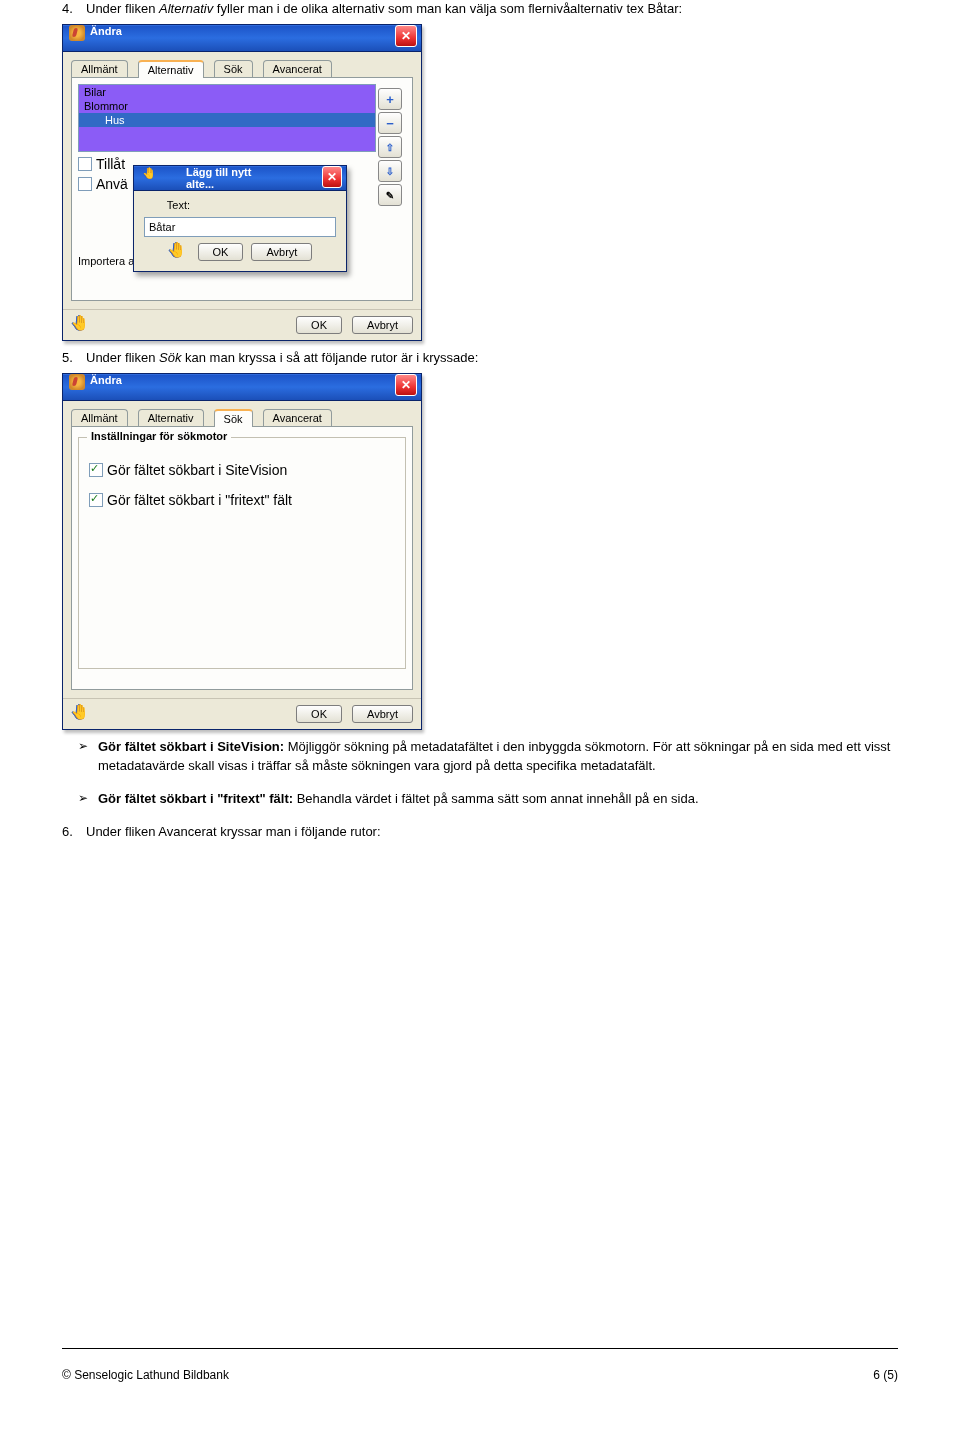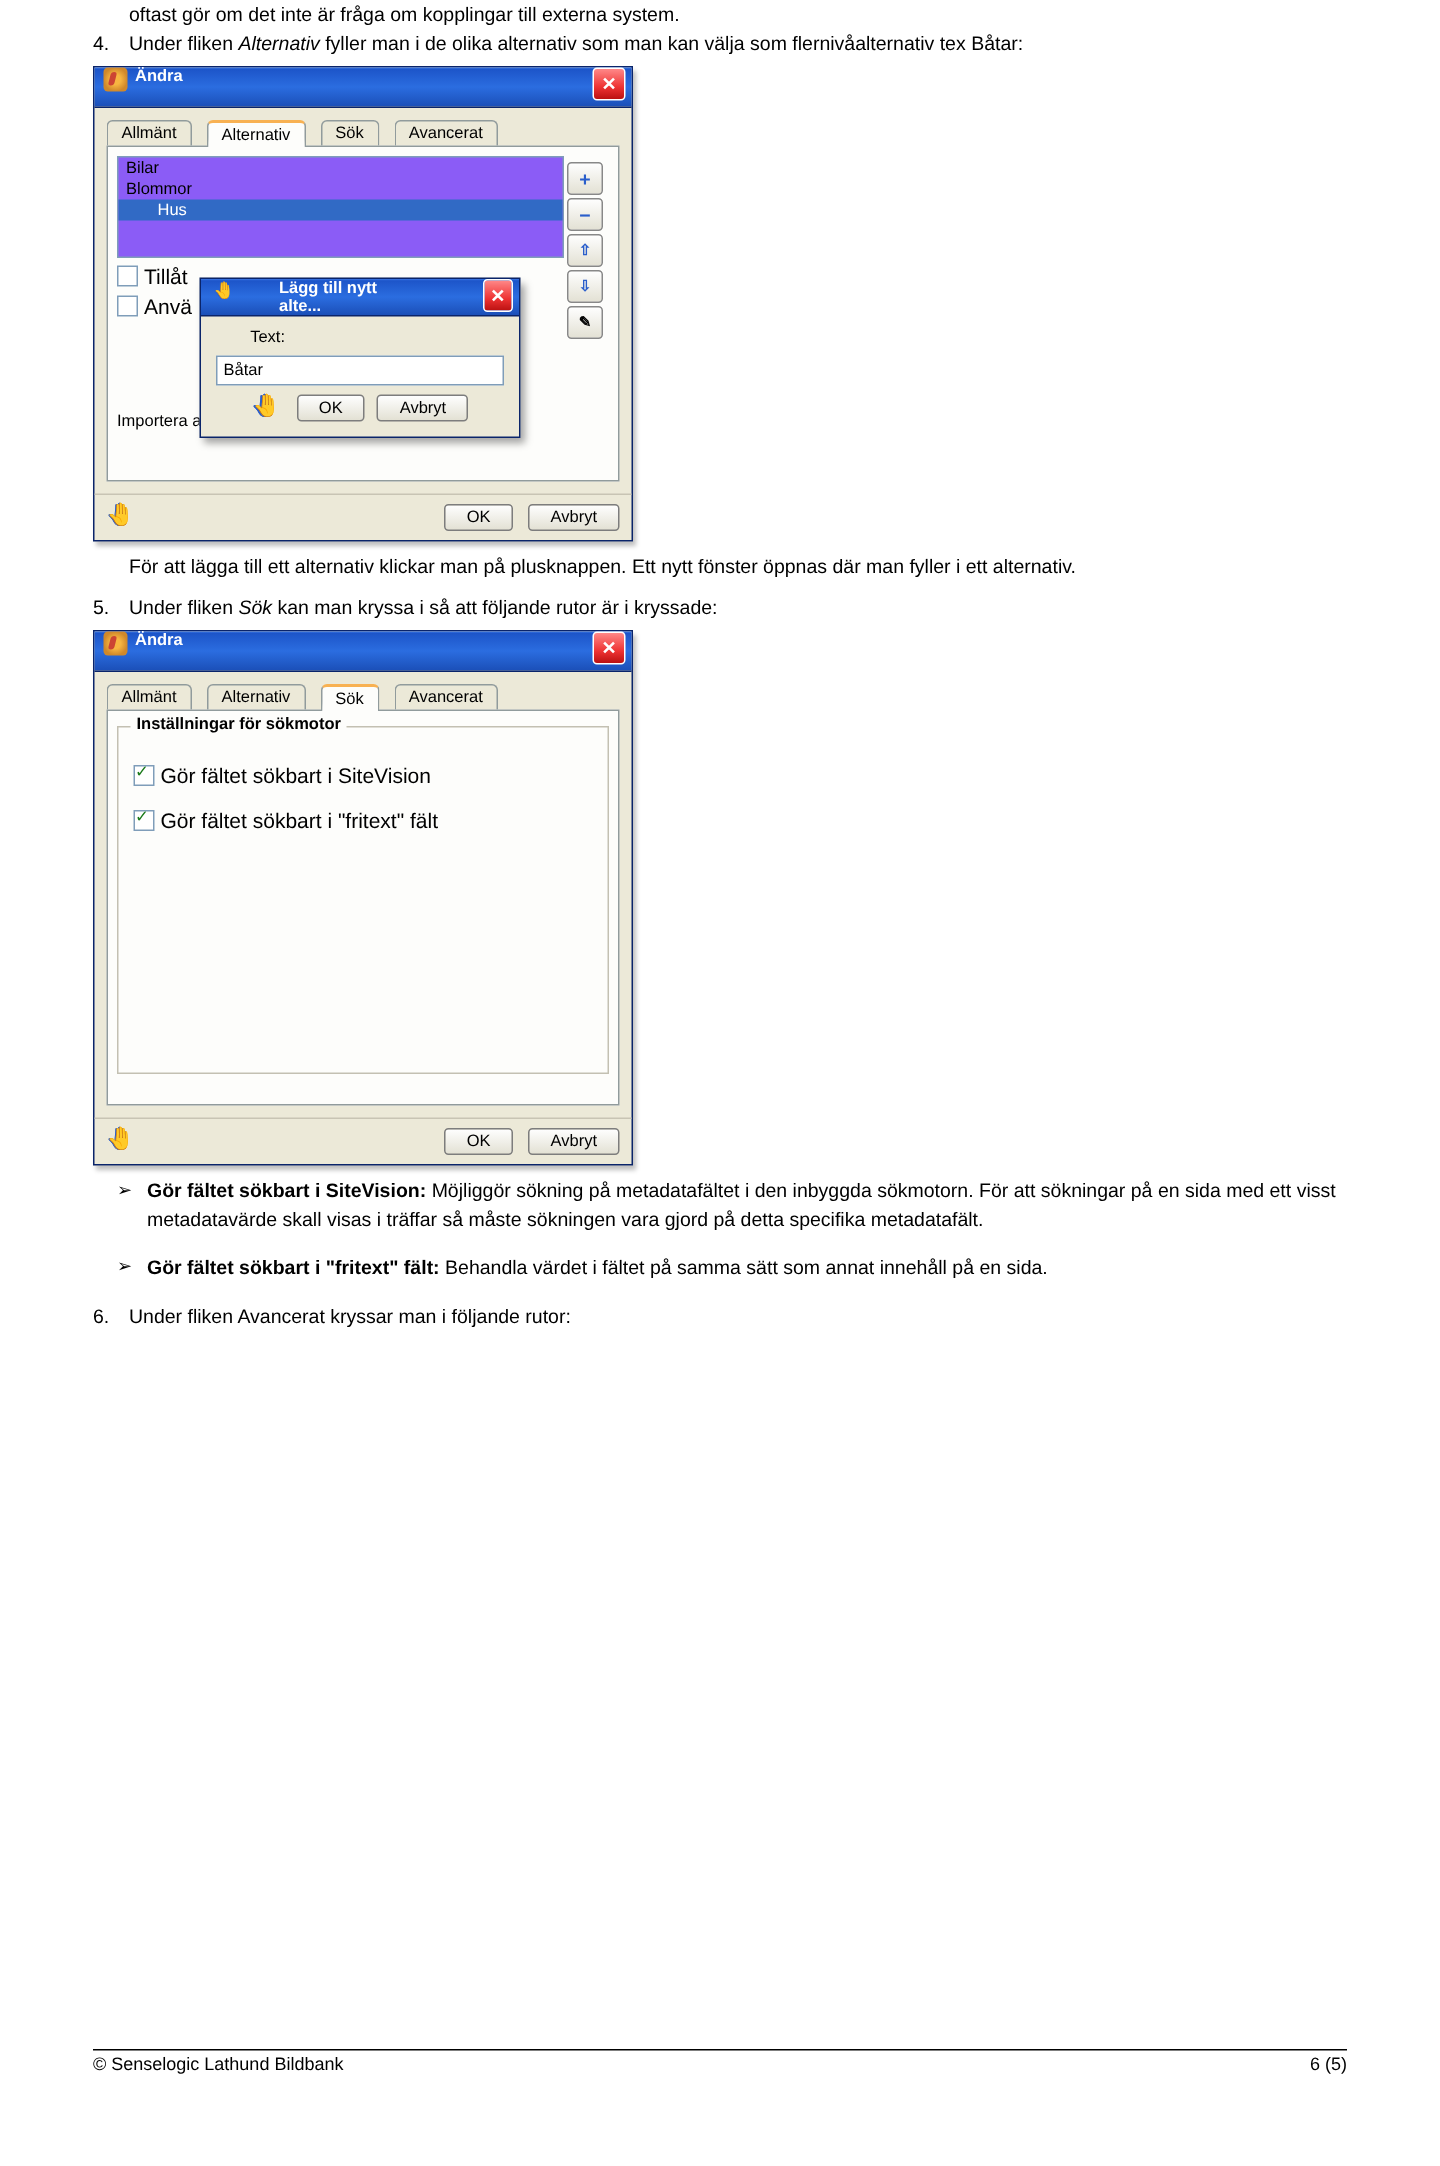--- a/index.html
+++ b/index.html
@@ -190,31 +190,30 @@
   .triangle-list li{position:relative;padding-left:20px;margin:0 0 14px 0;line-height:1.45;}
   .triangle-list li:before{
     content:"➢";
     position:absolute;left:0;top:0;color:#000;font-size:12px;
   }
 
   .page-footer{
     position:absolute;left:0;right:0;bottom:18px;
     border-top:1px solid #000;
     margin:0 62px;
-    padding-top:2px;
+    padding-top:19px;
     display:flex;justify-content:space-between;
     font-size:12px;
   }
 </style>
 </head>
 <body>
 
 <div class="page">
 
-  <div class="text-line" style="margin-left:24px;">oftast gör om det inte är fråga om kopplingar till externa system.</div>
 
   <div class="number-item text-line">
     <span class="num">4.</span>
     <span class="num-text">
       <span>Under fliken </span><span class="italic">Alternativ</span><span> fyller man i de olika alternativ som man kan välja som flernivåalternativ tex Båtar:</span>
     </span>
   </div>
 
   <div class="xp-window w1">
     <div class="titlebar">
@@ -284,21 +283,20 @@
         </div>
         <div class="nested-buttons">
           <span class="hand-icon"></span>
           <span class="xp-button">OK</span>
           <span class="xp-button">Avbryt</span>
         </div>
       </div>
     </div>
   </div>
 
-  <div class="text-line" style="margin-left:24px;margin-top:6px;">För att lägga till ett alternativ klickar man på plusknappen. Ett nytt fönster öppnas där man fyller i ett alternativ.</div>
 
   <div class="number-item text-line" style="margin-top:8px;">
     <span class="num">5.</span>
     <span class="num-text">
       <span>Under fliken </span><span class="italic">Sök</span><span> kan man kryssa i så att följande rutor är i kryssade:</span>
     </span>
   </div>
 
   <div class="xp-window w2">
     <div class="titlebar">

